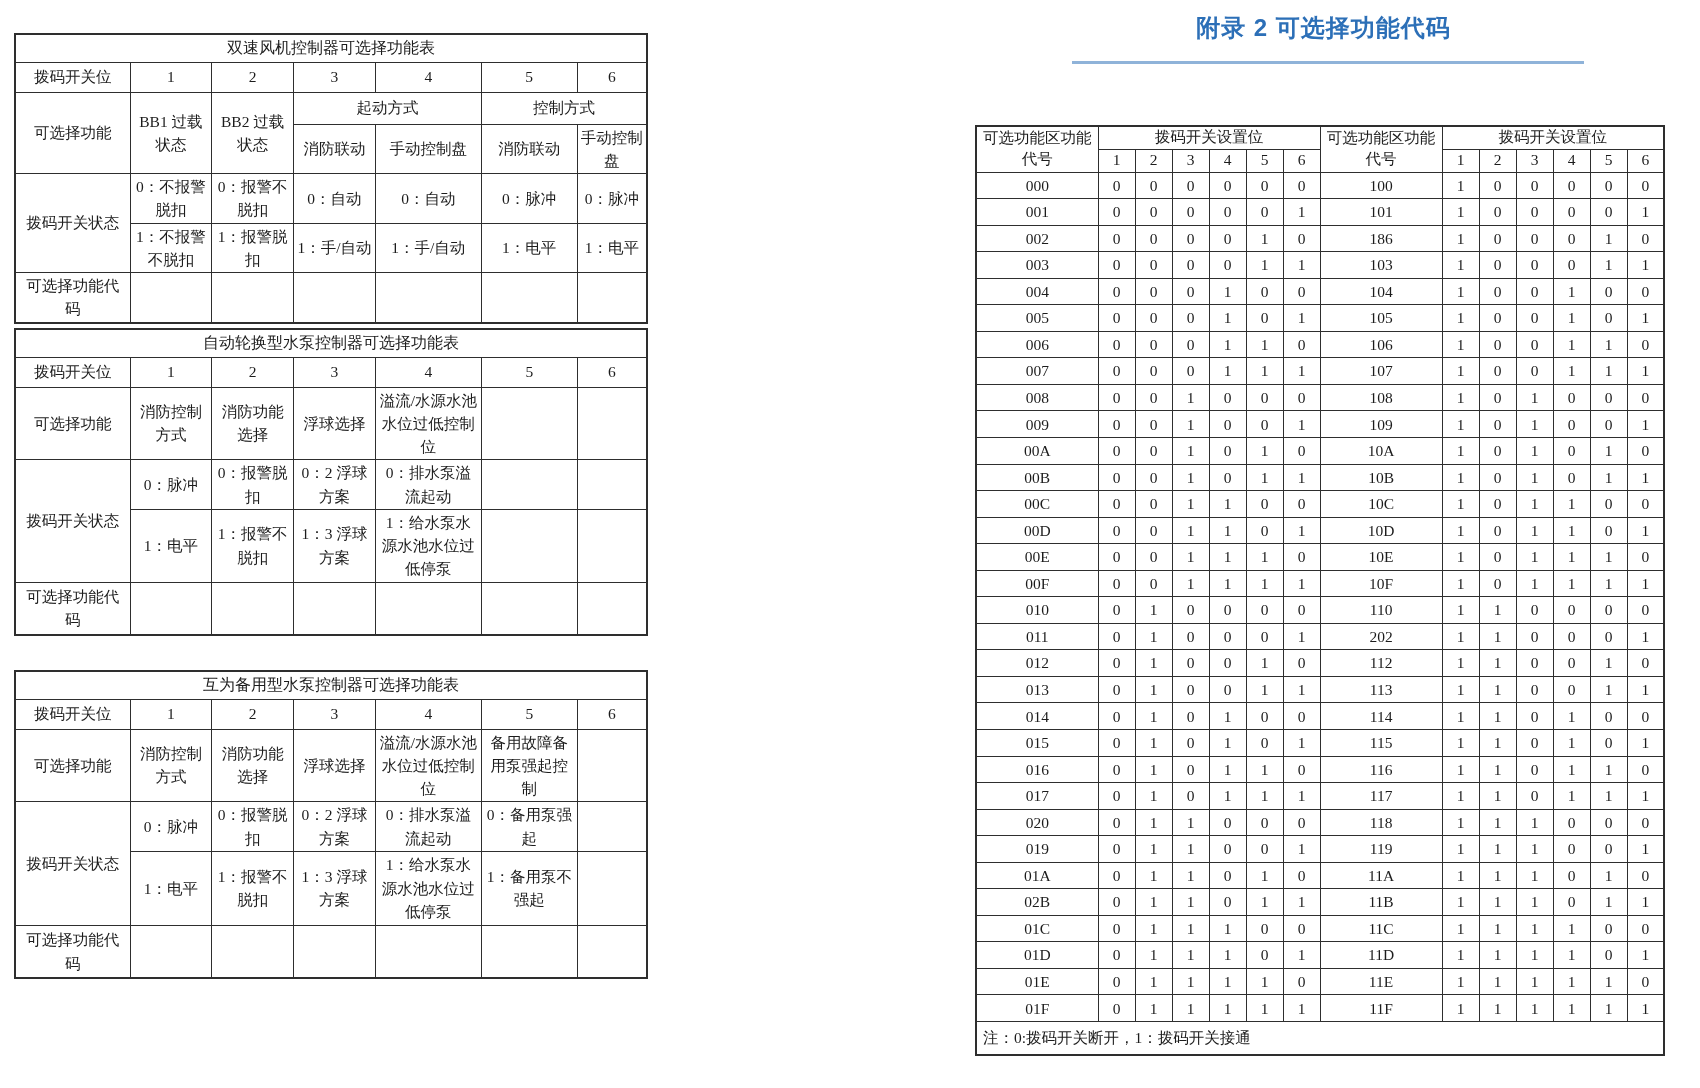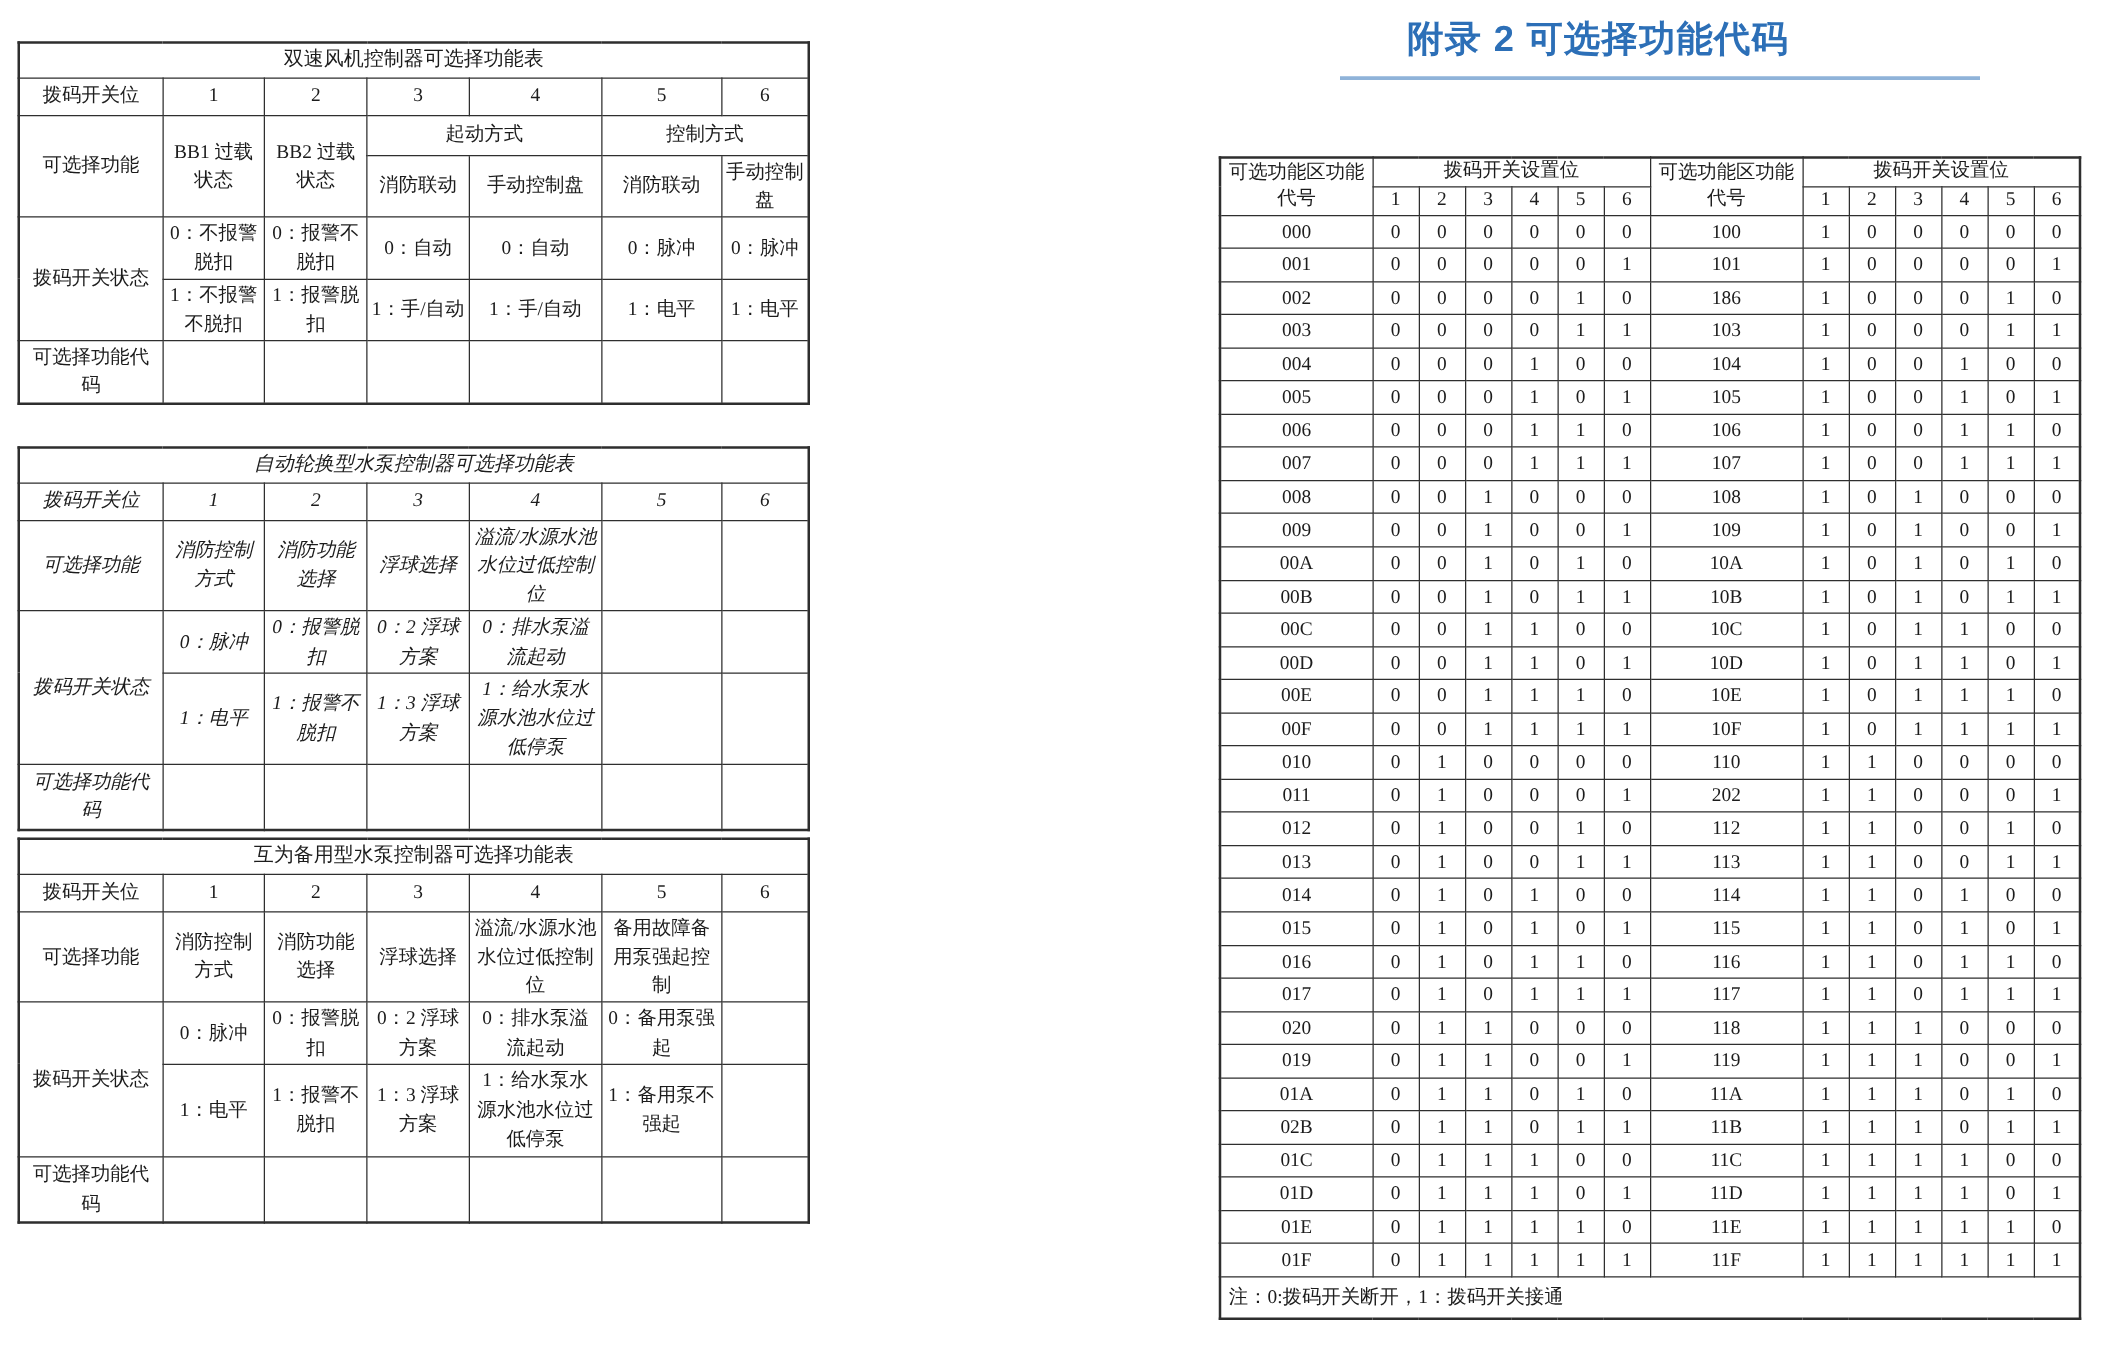--- a/index.html
+++ b/index.html
@@ -14,31 +14,31 @@
     font-family:"Liberation Serif","DejaVu Serif",serif;color:var(--ink);
   }
   table{border-collapse:collapse;table-layout:fixed;}
   
   .ltable{position:absolute;left:14px;width:634px;border:2px solid var(--border);}
   .ltable td{
     border:1px solid var(--border);text-align:center;vertical-align:middle;
     padding:1px 3px;font-size:15.5px;line-height:1.5;word-break:break-word;
   }
   .ltable .title-cell{font-size:16px;}
-  .t1{top:33px;} .t2{top:357px;font-style:italic;} .t3{top:670px;}
+  .t1{top:33px;} .t2{top:328px;} .t3{top:670px;}
   .r-title{height:28px;} .r-pos{height:30px;}
   .t1 .r-group{height:32px;} .t1 .r-sub{height:46px;}
   .t1 .r-s0{height:47px;} .t1 .r-s1{height:45px;} .t1 .r-code{height:50px;}
   .t2 .r-func{height:69px;} .t2 .r-s0{height:49px;} .t2 .r-s1{height:64px;} .t2 .r-code{height:53px;}
   .t3 .r-func{height:69px;} .t3 .r-s0{height:44px;} .t3 .r-s1{height:74px;} .t3 .r-code{height:53px;}
   
   .appendix-title{
-    position:absolute;left:932px;top:12px;width:693px;text-align:center;
+    position:absolute;left:977px;top:12px;width:693px;text-align:center;
     font-family:"Liberation Sans","DejaVu Sans",sans-serif;font-weight:bold;
-    font-size:29px;color:var(--title-blue);letter-spacing:1px;
+    font-size:24px;color:var(--title-blue);letter-spacing:1px;
   }
   .title-rule{position:absolute;left:1072px;top:61px;width:512px;height:3px;background:var(--rule-blue);}
   .subtitle{position:absolute;left:975px;top:84px;width:693px;text-align:center;font-size:17px;}
   .rtable{position:absolute;left:975px;top:125px;width:636px;border:2px solid var(--border);}
   .rtable td{
     border:1px solid var(--border);text-align:center;vertical-align:middle;
     font-size:15.5px;line-height:1.25;padding:0 2px;word-break:break-word;
   }
   .rtable thead td{line-height:1.35;}
   .rtable .h1{height:23px;} .rtable .h2{height:23px;}

